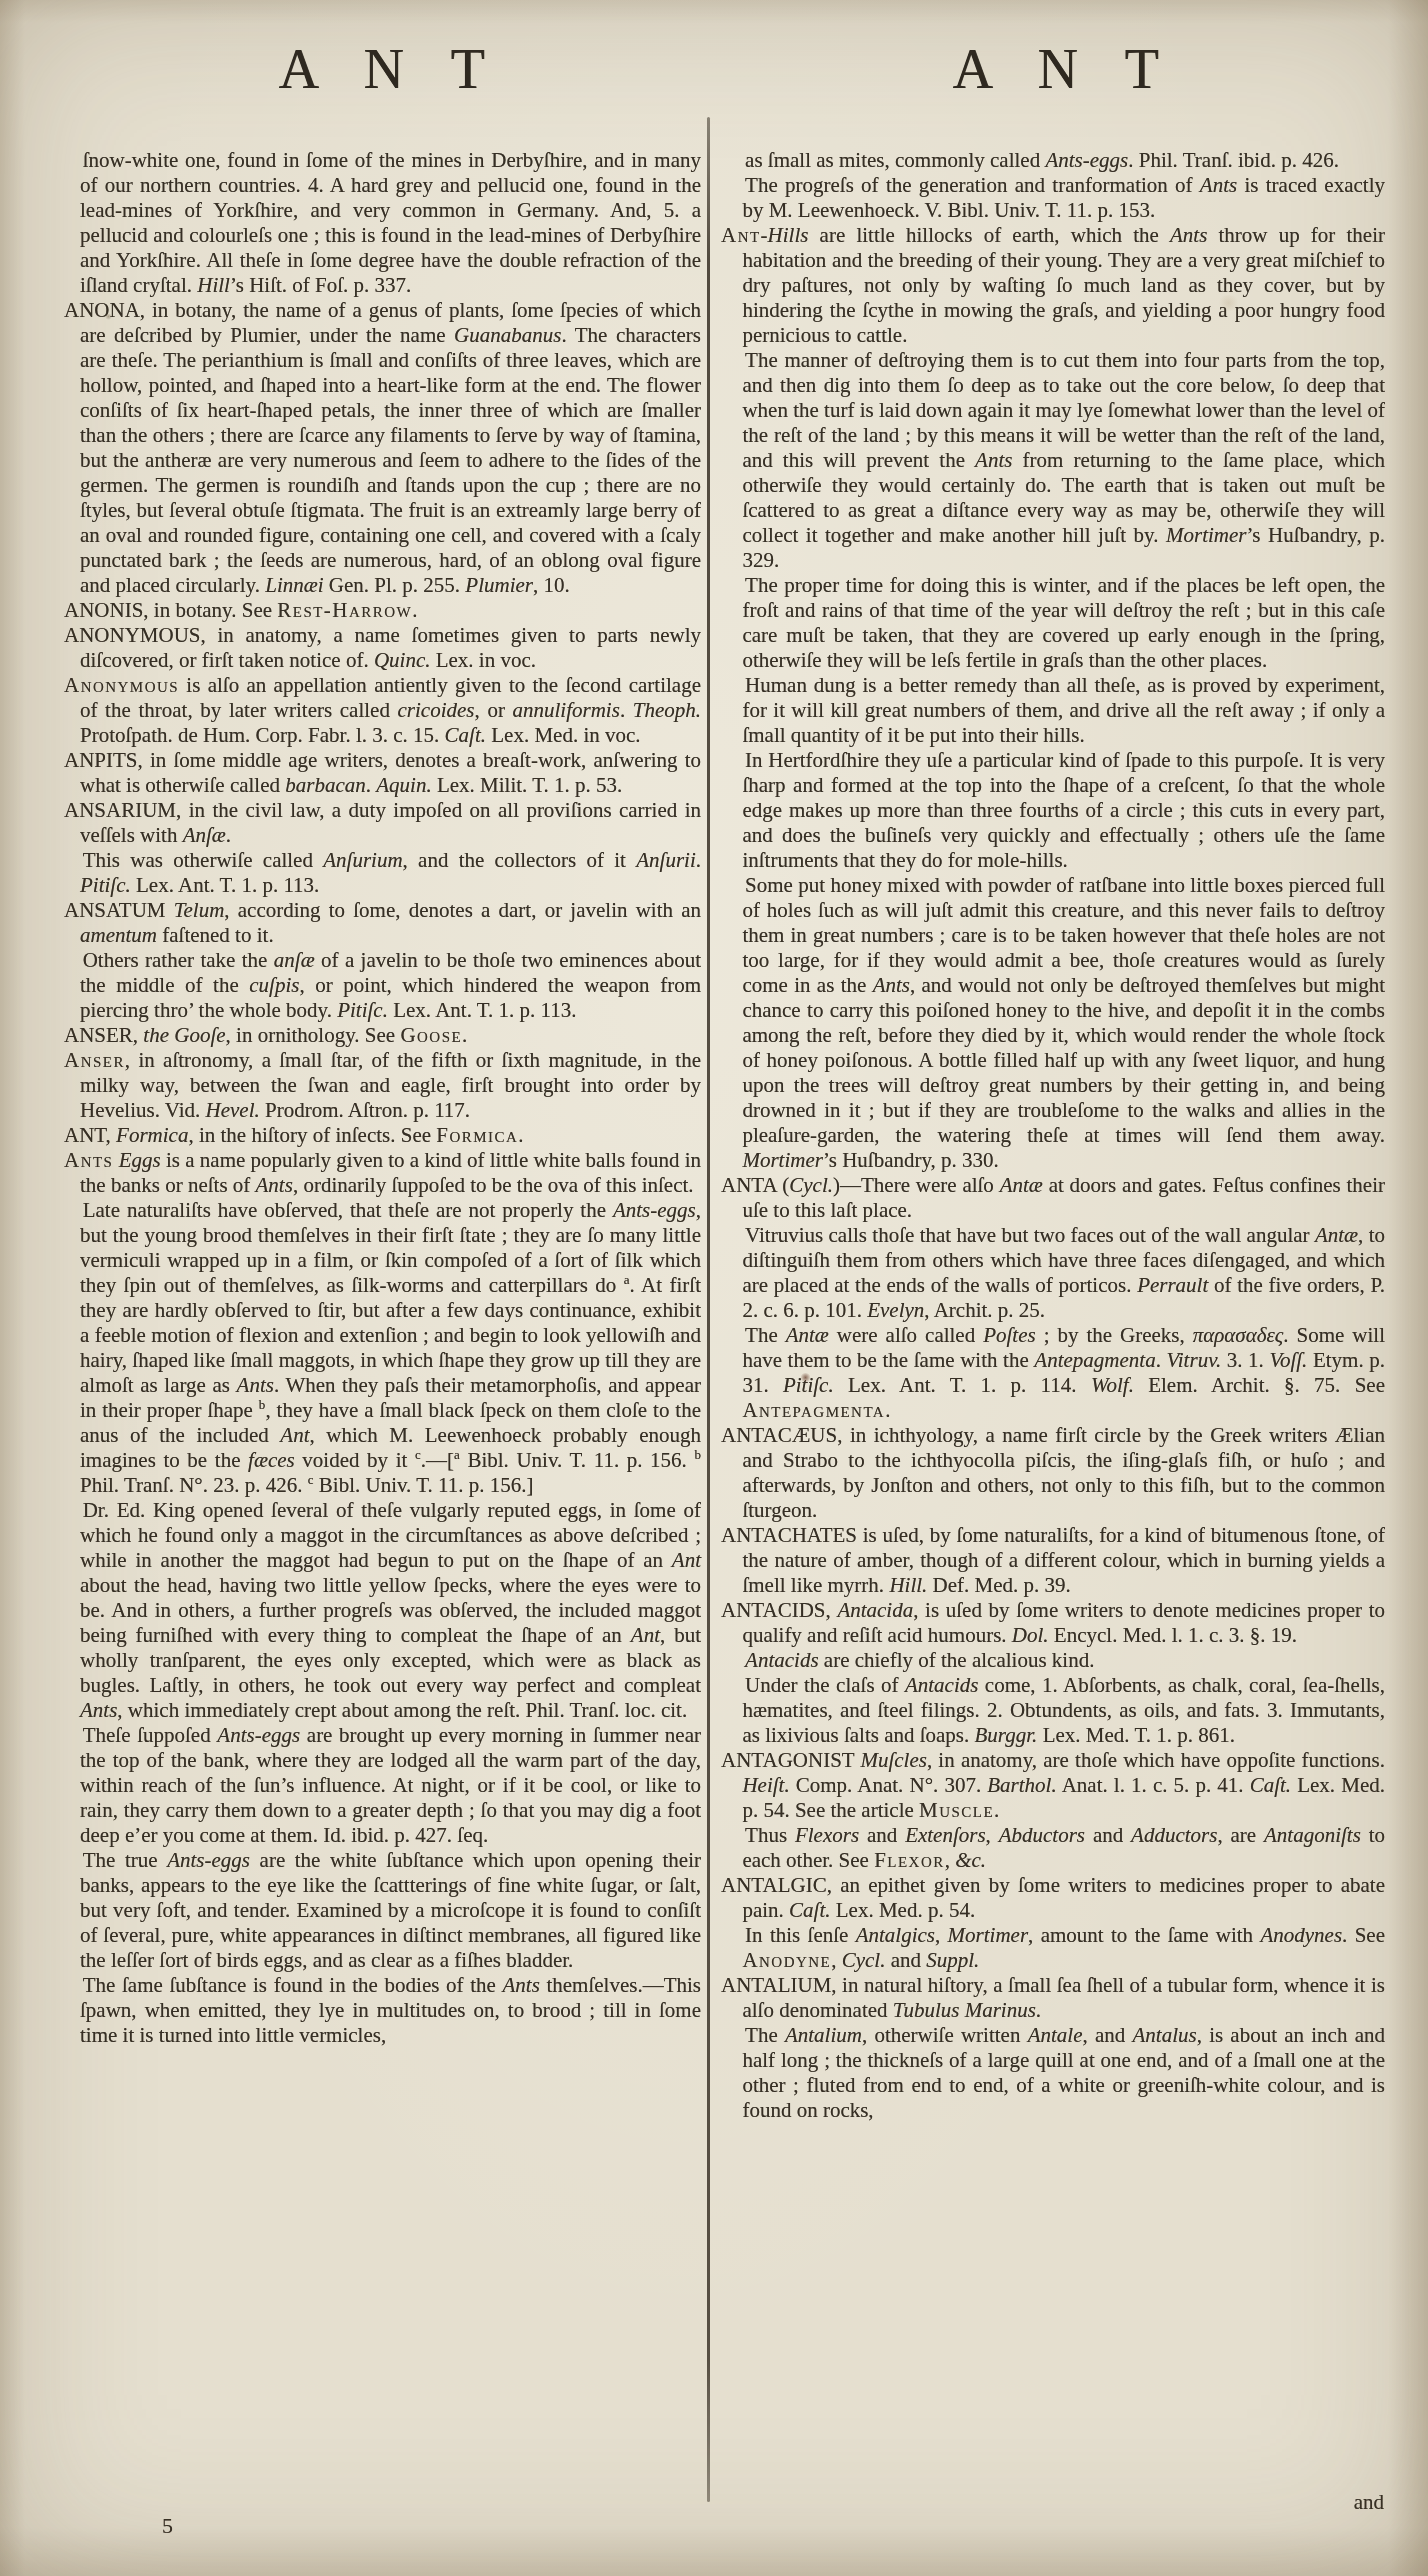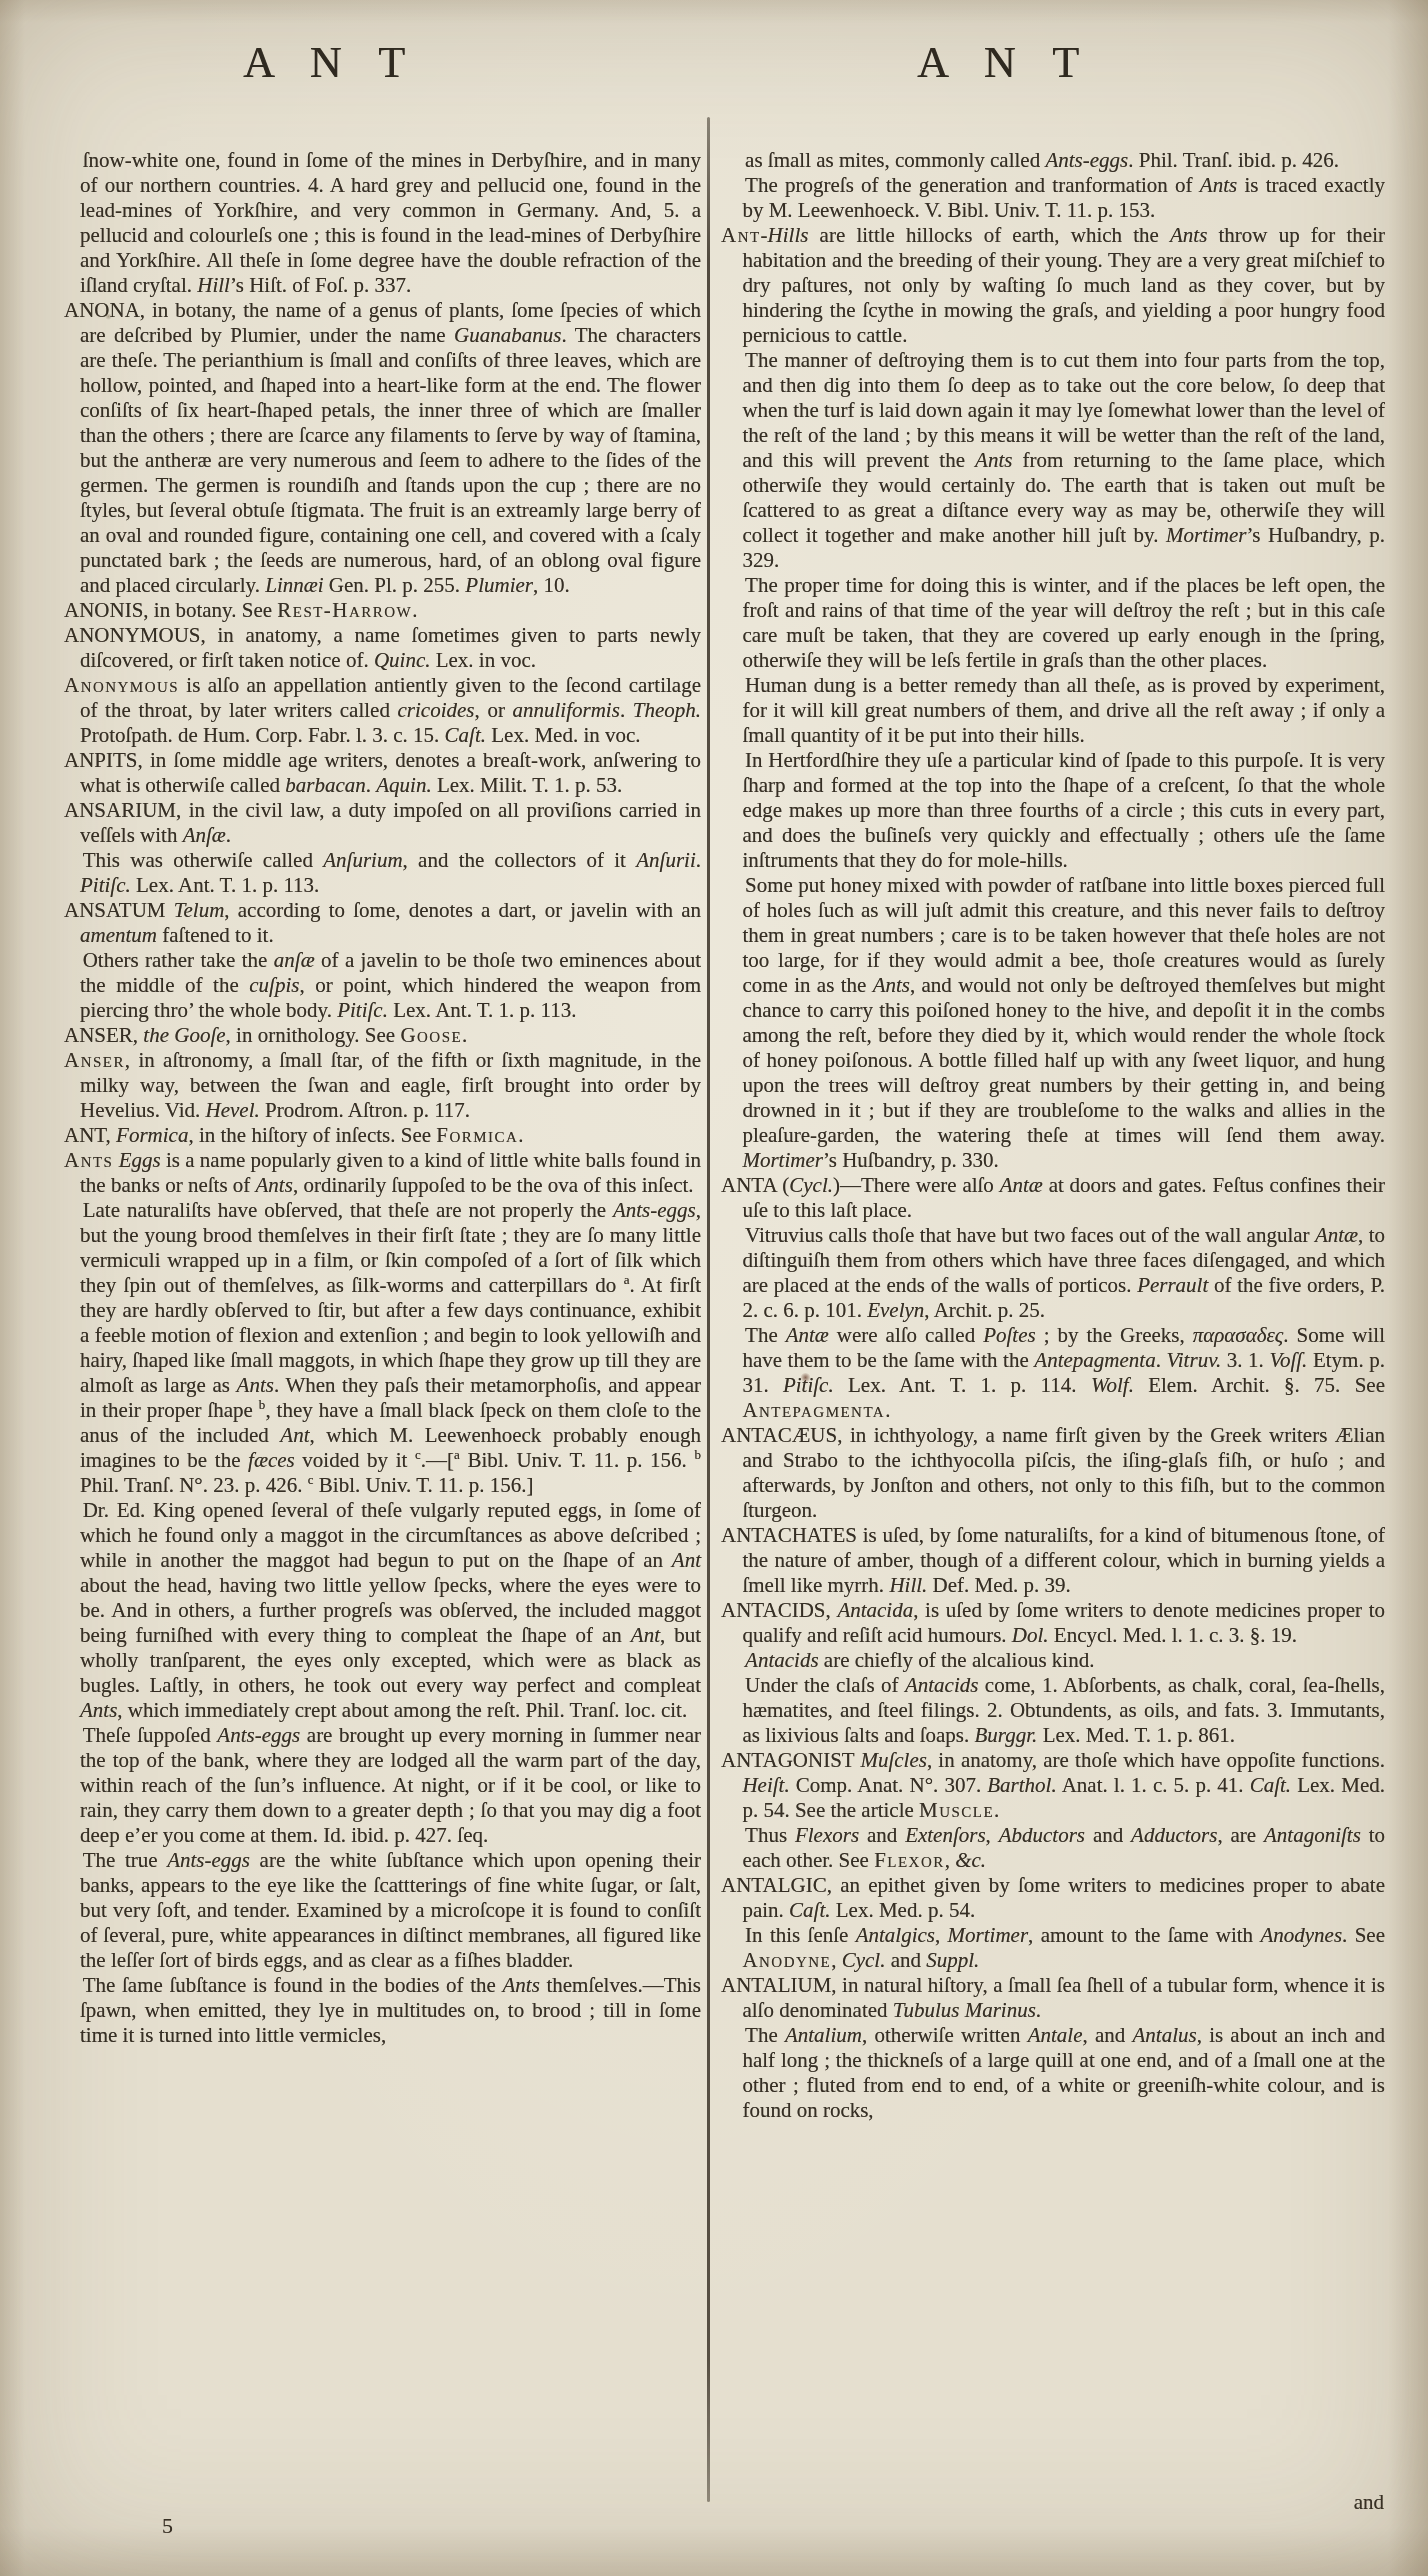--- a/index.html
+++ b/index.html
@@ -8,22 +8,22 @@
     background:
       radial-gradient(ellipse at 48% 35%, rgba(255,253,245,.30), rgba(255,255,255,0) 62%),
       linear-gradient(90deg, rgba(118,98,66,.20) 0, rgba(118,98,66,0) 25px, rgba(118,98,66,0) 1388px, rgba(118,98,66,.26) 100%),
       linear-gradient(180deg, rgba(118,98,66,.14) 0, rgba(118,98,66,0) 23px, rgba(118,98,66,0) 2527px, rgba(118,98,66,.18) 100%),
       #e5dfcf;
     font-family:"Liberation Serif","DejaVu Serif",serif;
     color:#362f25;
   }
   .vignette{position:absolute;inset:0;box-shadow:inset 0 0 151px rgba(96,78,48,.26);pointer-events:none;z-index:9;}
   .col-header{
-    position:absolute;top:37px;width:294px;text-align:left;
-    font-size:44px;letter-spacing:.30em;color:#2d2820;
+    position:absolute;top:37px;width:294px;text-align:center;
+    font-size:56px;letter-spacing:.30em;color:#2d2820;
     text-shadow:0.4px 0 0 rgba(45,40,32,.85);
     white-space:nowrap;
   }
   #left-header{left:243px;}
   #right-header{left:917px;}
   .divider{position:absolute;left:707px;top:117px;width:2.7px;height:2385px;
     background:linear-gradient(180deg, rgba(60,52,40,.55), rgba(55,47,36,.85) 6%, rgba(55,47,36,.82) 94%, rgba(60,52,40,.5));
     border-radius:1.8px;}
   .column{
     position:absolute;top:121px;
@@ -87,21 +87,21 @@
     <p class="para">The progreſs of the generation and tranformation of <i>Ants</i> is traced exactly by M. Leewenhoeck. V. Bibl. Univ. T. 11. p. 153.</p>
     <p class="entry"><span class="sc">Ant</span>-<i>Hills</i> are little hillocks of earth, which the <i>Ants</i> throw up for their habitation and the breeding of their young. They are a very great miſchief to dry paſtures, not only by waſting ſo much land as they cover, but by hindering the ſcythe in mowing the graſs, and yielding a poor hungry food pernicious to cattle.</p>
     <p class="para">The manner of deſtroying them is to cut them into four parts from the top, and then dig into them ſo deep as to take out the core below, ſo deep that when the turf is laid down again it may lye ſomewhat lower than the level of the reſt of the land ; by this means it will be wetter than the reſt of the land, and this will prevent the <i>Ants</i> from returning to the ſame place, which otherwiſe they would certainly do. The earth that is taken out muſt be ſcattered to as great a diſtance every way as may be, otherwiſe they will collect it together and make another hill juſt by. <i>Mortimer</i>’s Huſbandry, p. 329.</p>
     <p class="para">The proper time for doing this is winter, and if the places be left open, the froſt and rains of that time of the year will deſtroy the reſt ; but in this caſe care muſt be taken, that they are covered up early enough in the ſpring, otherwiſe they will be leſs fertile in graſs than the other places.</p>
     <p class="para">Human dung is a better remedy than all theſe, as is proved by experiment, for it will kill great numbers of them, and drive all the reſt away ; if only a ſmall quantity of it be put into their hills.</p>
     <p class="para">In Hertfordſhire they uſe a particular kind of ſpade to this purpoſe. It is very ſharp and formed at the top into the ſhape of a creſcent, ſo that the whole edge makes up more than three fourths of a circle ; this cuts in every part, and does the buſineſs very quickly and effectually ; others uſe the ſame inſtruments that they do for mole-hills.</p>
     <p class="para">Some put honey mixed with powder of ratſbane into little boxes pierced full of holes ſuch as will juſt admit this creature, and this never fails to deſtroy them in great numbers ; care is to be taken however that theſe holes are not too large, for if they would admit a bee, thoſe creatures would as ſurely come in as the <i>Ants</i>, and would not only be deſtroyed themſelves but might chance to carry this poiſoned honey to the hive, and depoſit it in the combs among the reſt, before they died by it, which would render the whole ſtock of honey poiſonous. A bottle filled half up with any ſweet liquor, and hung upon the trees will deſtroy great numbers by their getting in, and being drowned in it ; but if they are troubleſome to the walks and allies in the pleaſure-garden, the watering theſe at times will ſend them away. <i>Mortimer</i>’s Huſbandry, p. 330.</p>
     <p class="entry">ANTA (<i>Cycl.</i>)—There were alſo <i>Antæ</i> at doors and gates. Feſtus confines their uſe to this laſt place.</p>
     <p class="para">Vitruvius calls thoſe that have but two faces out of the wall angular <i>Antæ</i>, to diſtinguiſh them from others which have three faces diſengaged, and which are placed at the ends of the walls of porticos. <i>Perrault</i> of the five orders, P. 2. c. 6. p. 101. <i>Evelyn</i>, Archit. p. 25.</p>
     <p class="para">The <i>Antæ</i> were alſo called <i>Poſtes</i> ; by the Greeks, <i>παρασαδες</i>. Some will have them to be the ſame with the <i>Antepagmenta</i>. <i>Vitruv.</i> 3. 1. <i>Voſſ.</i> Etym. p. 31. <i>Pitiſc.</i> Lex. Ant. T. 1. p. 114. <i>Wolf.</i> Elem. Archit. §. 75. See <span class="sc">Antepagmenta</span>.</p>
-    <p class="entry">ANTACÆUS, in ichthyology, a name firſt given by the Greek writers Ælian and Strabo to the ichthyocolla piſcis, the iſing-glaſs fiſh, or huſo ; and afterwards, by Jonſton and others, not only to this fiſh, but to the common ſturgeon.</p>
+    <p class="entry">ANTACÆUS, in ichthyology, a name firſt circle by the Greek writers Ælian and Strabo to the ichthyocolla piſcis, the iſing-glaſs fiſh, or huſo ; and afterwards, by Jonſton and others, not only to this fiſh, but to the common ſturgeon.</p>
     <p class="entry">ANTACHATES is uſed, by ſome naturaliſts, for a kind of bitumenous ſtone, of the nature of amber, though of a different colour, which in burning yields a ſmell like myrrh. <i>Hill.</i> Def. Med. p. 39.</p>
     <p class="entry">ANTACIDS, <i>Antacida</i>, is uſed by ſome writers to denote medicines proper to qualify and reſiſt acid humours. <i>Dol.</i> Encycl. Med. l. 1. c. 3. §. 19.</p>
     <p class="para"><i>Antacids</i> are chiefly of the alcalious kind.</p>
     <p class="para">Under the claſs of <i>Antacids</i> come, 1. Abſorbents, as chalk, coral, ſea-ſhells, hæmatites, and ſteel filings. 2. Obtundents, as oils, and fats. 3. Immutants, as lixivious ſalts and ſoaps. <i>Burggr.</i> Lex. Med. T. 1. p. 861.</p>
     <p class="entry">ANTAGONIST <i>Muſcles</i>, in anatomy, are thoſe which have oppoſite functions. <i>Heiſt.</i> Comp. Anat. N°. 307. <i>Barthol.</i> Anat. l. 1. c. 5. p. 41. <i>Caſt.</i> Lex. Med. p. 54. See the article <span class="sc">Muscle</span>.</p>
     <p class="para">Thus <i>Flexors</i> and <i>Extenſors</i>, <i>Abductors</i> and <i>Adductors</i>, are <i>Antagoniſts</i> to each other. See <span class="sc">Flexor</span>, <i>&amp;c.</i></p>
     <p class="entry">ANTALGIC, an epithet given by ſome writers to medicines proper to abate pain. <i>Caſt.</i> Lex. Med. p. 54.</p>
     <p class="para">In this ſenſe <i>Antalgics</i>, <i>Mortimer</i>, amount to the ſame with <i>Anodynes</i>. See <span class="sc">Anodyne</span>, <i>Cycl.</i> and <i>Suppl.</i></p>
     <p class="entry">ANTALIUM, in natural hiſtory, a ſmall ſea ſhell of a tubular form, whence it is alſo denominated <i>Tubulus Marinus</i>.</p>
     <p class="para">The <i>Antalium</i>, otherwiſe written <i>Antale</i>, and <i>Antalus</i>, is about an inch and half long ; the thickneſs of a large quill at one end, and of a ſmall one at the other ; fluted from end to end, of a white or greeniſh-white colour, and is found on rocks,</p>

